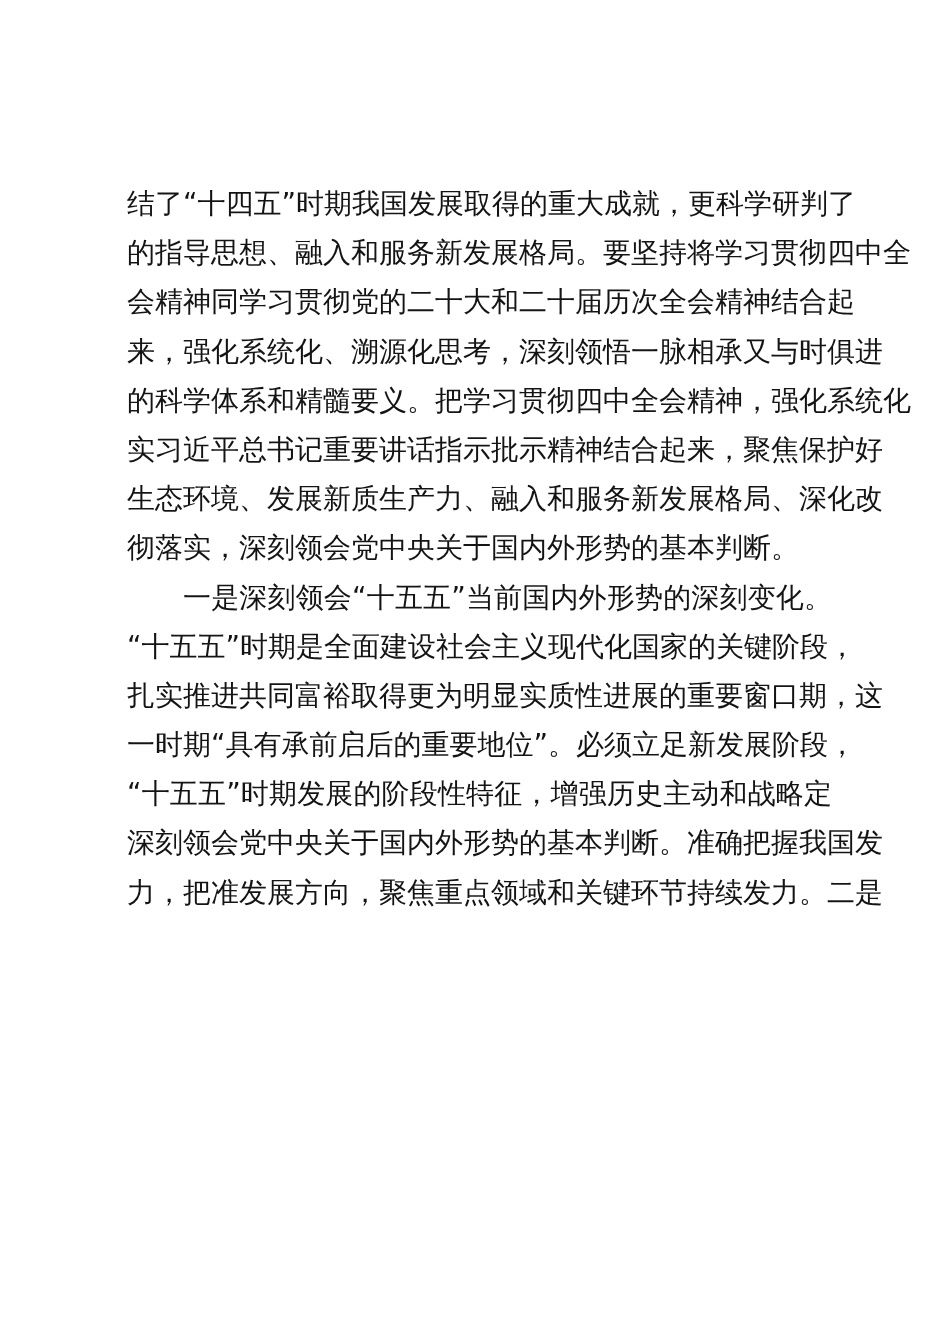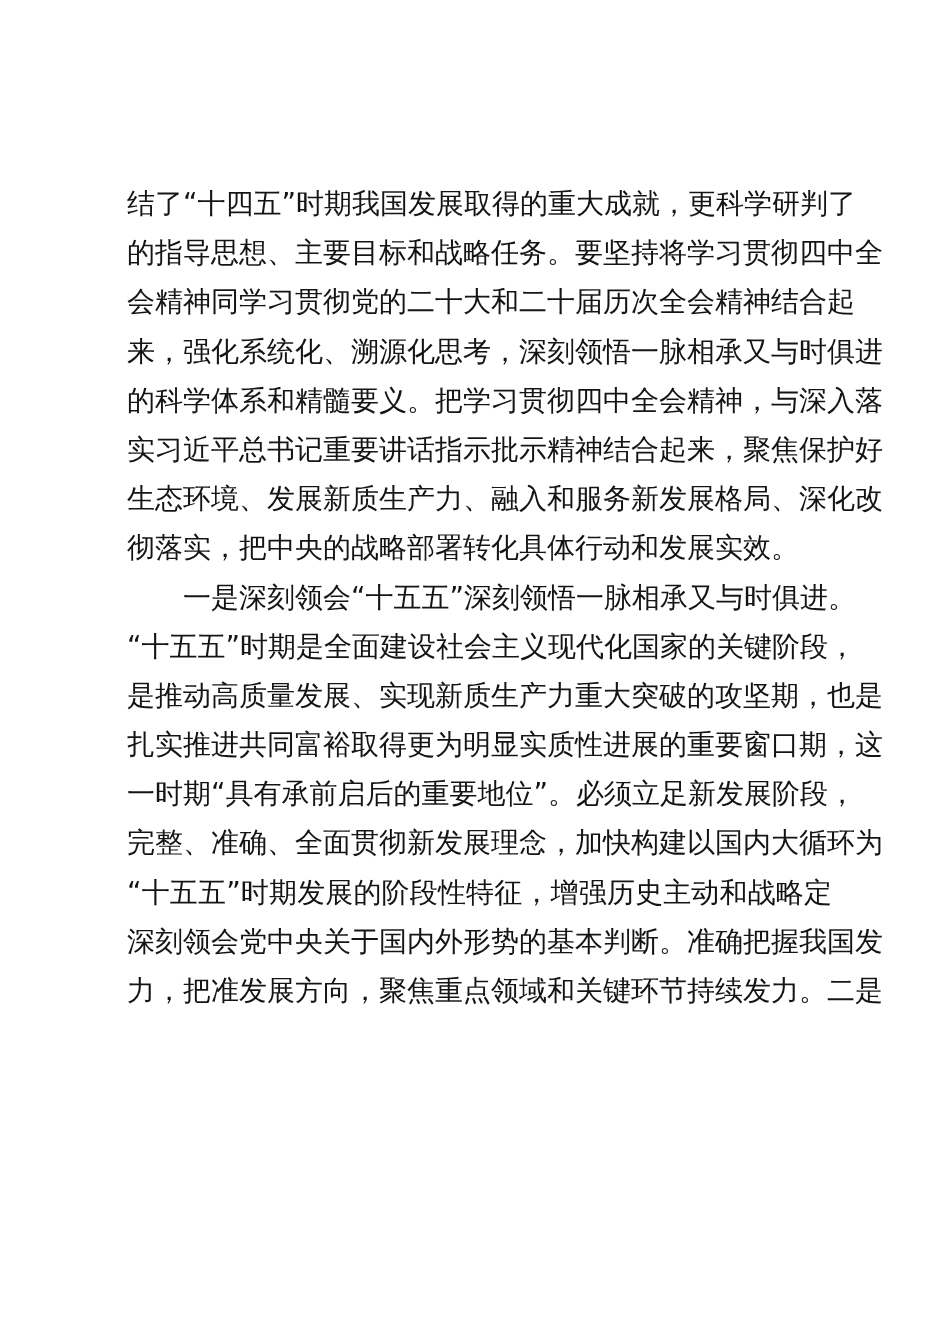--- a/index.html
+++ b/index.html
@@ -46,35 +46,33 @@
   }
 </style>
 </head>
 <body>
 
 <div class="page">
   <div class="text-block">
 
     <div class="paragraph">
       <div class="line">结了“十四五”时期我国发展取得的重大成就，更科学研判了</div>
-      <div class="line">的指导思想、主要目标和战略任务。要坚持将学习贯彻四中全</div>
+      <div class="line">的指导思想、融入和服务新发展格局。要坚持将学习贯彻四中全</div>
       <div class="line">会精神同学习贯彻党的二十大和二十届历次全会精神结合起</div>
       <div class="line">来，强化系统化、溯源化思考，深刻领悟一脉相承又与时俱进</div>
-      <div class="line">的科学体系和精髓要义。把学习贯彻四中全会精神，与深入落</div>
+      <div class="line">的科学体系和精髓要义。把学习贯彻四中全会精神，强化系统化</div>
       <div class="line">实习近平总书记重要讲话指示批示精神结合起来，聚焦保护好</div>
       <div class="line">生态环境、发展新质生产力、融入和服务新发展格局、深化改</div>
-      <div class="line last">彻落实，把中央的战略部署转化具体行动和发展实效。</div>
+      <div class="line last">彻落实，深刻领会党中央关于国内外形势的基本判断。</div>
     </div>
 
     <div class="paragraph">
-      <div class="line indent">一是深刻领会“十五五”深刻领悟一脉相承又与时俱进。</div>
+      <div class="line indent">一是深刻领会“十五五”当前国内外形势的深刻变化。</div>
       <div class="line">“十五五”时期是全面建设社会主义现代化国家的关键阶段，</div>
-      <div class="line">是推动高质量发展、实现新质生产力重大突破的攻坚期，也是</div>
       <div class="line">扎实推进共同富裕取得更为明显实质性进展的重要窗口期，这</div>
       <div class="line">一时期“具有承前启后的重要地位”。必须立足新发展阶段，</div>
-      <div class="line">完整、准确、全面贯彻新发展理念，加快构建以国内大循环为</div>
       <div class="line">“十五五”时期发展的阶段性特征，增强历史主动和战略定</div>
       <div class="line">深刻领会党中央关于国内外形势的基本判断。准确把握我国发</div>
       <div class="line">力，把准发展方向，聚焦重点领域和关键环节持续发力。二是</div>
     </div>
 
   </div>
 </div>
 
 </body></html>

